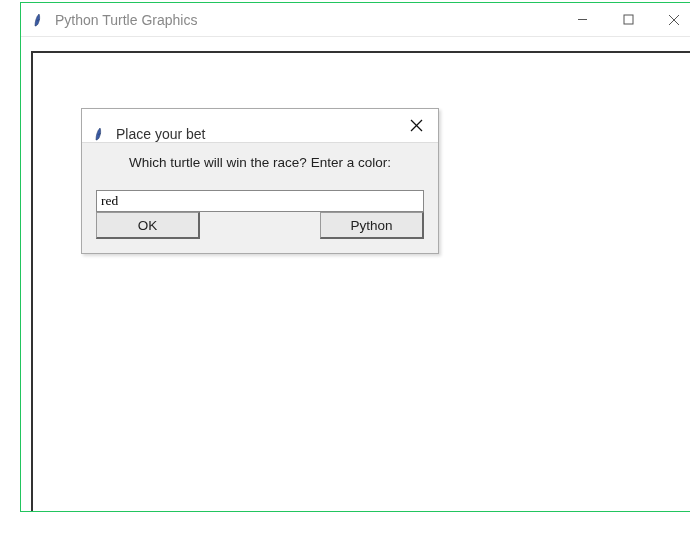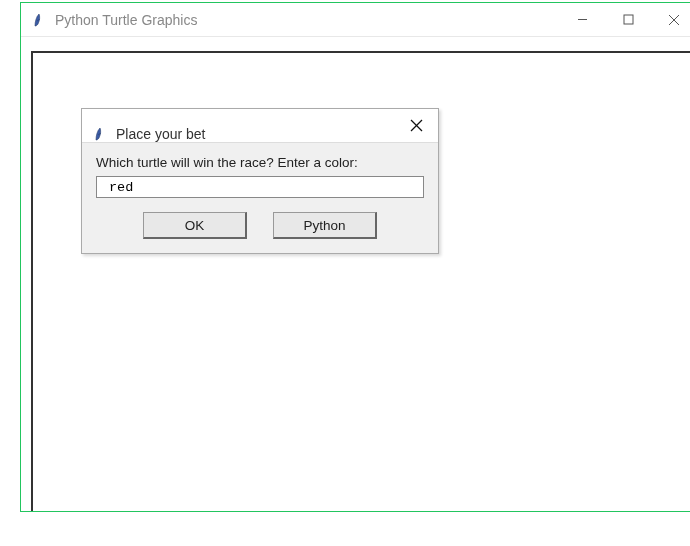--- a/index.html
+++ b/index.html
@@ -96,37 +96,37 @@
       justify-content: center;
       font-size: 15px;
       color: #222;
     }
     .dialog-body {
       padding: 12px 14px 14px 14px;
     }
     .dialog-prompt {
       font-size: 13.5px;
       color: #222;
-      margin-bottom: 6px;
+      margin-bottom: 20px;
+      text-align: center;
     }
     .dialog-input {
       width: 100%;
       height: 22px;
       border: 1px solid #888;
       background: #fff;
       font-size: 13.5px;
-      padding: 1px 12px;
-      font-family: Liberation Mono, monospace;
+      padding: 1px 4px;
+      font-family: Liberation Serif, serif;
       outline: none;
     }
     .dialog-buttons {
       display: flex;
-      justify-content: center;
+      justify-content: space-between;
       gap: 26px;
-      margin-top: 14px;
     }
     .dlg-btn {
       width: 104px;
       height: 27px;
       background: #e8e8e8;
       border: 1px solid #999;
       border-right: 2px solid #666;
       border-bottom: 2px solid #666;
       font-size: 13.5px;
       color: #222;

